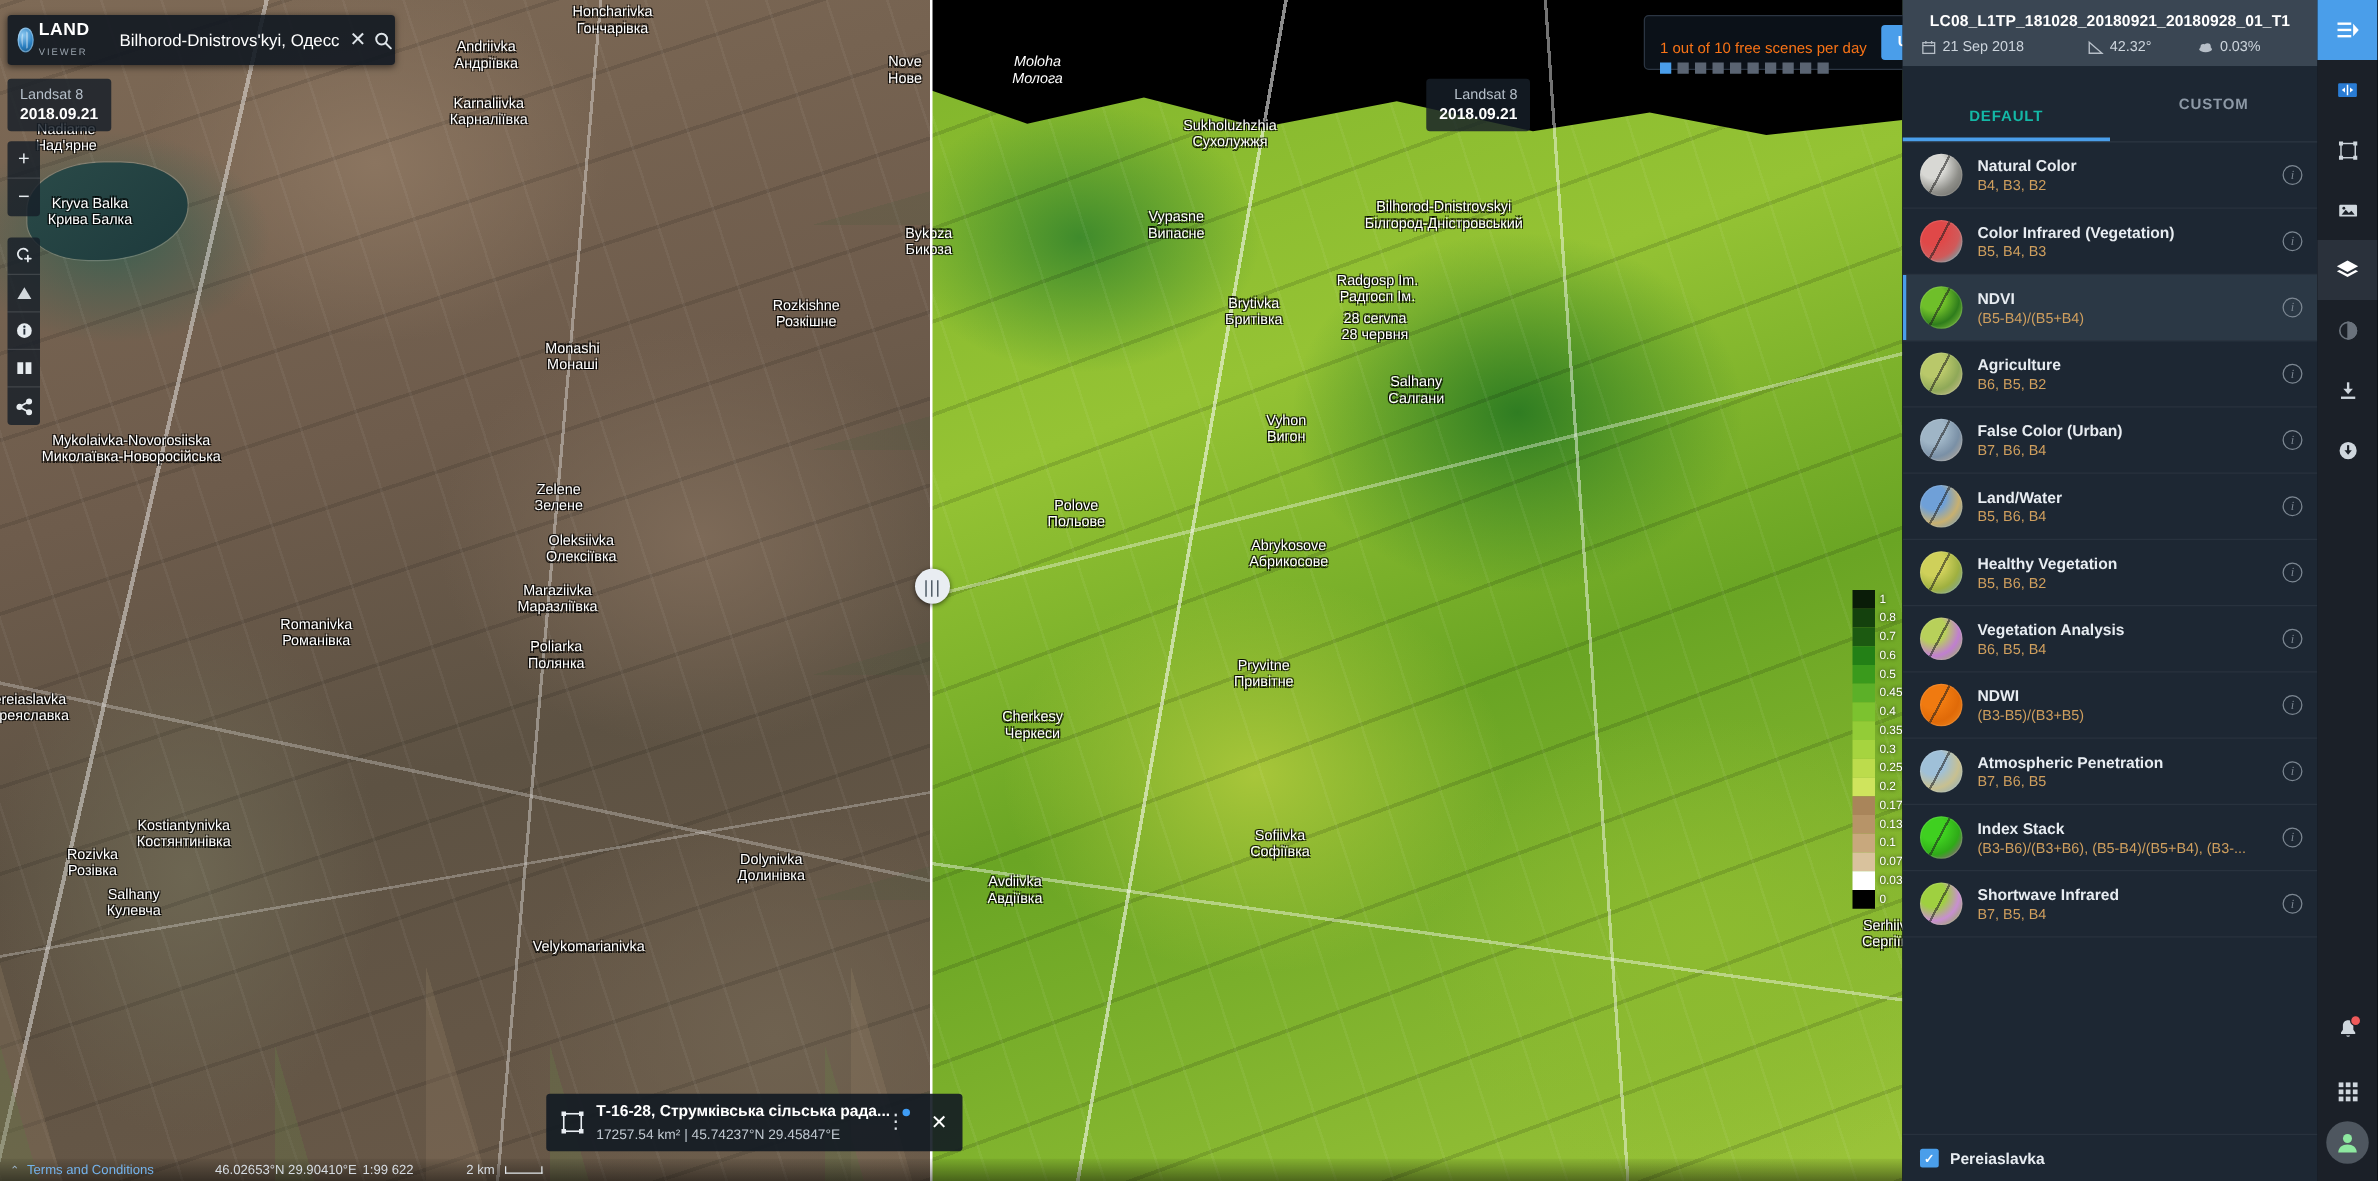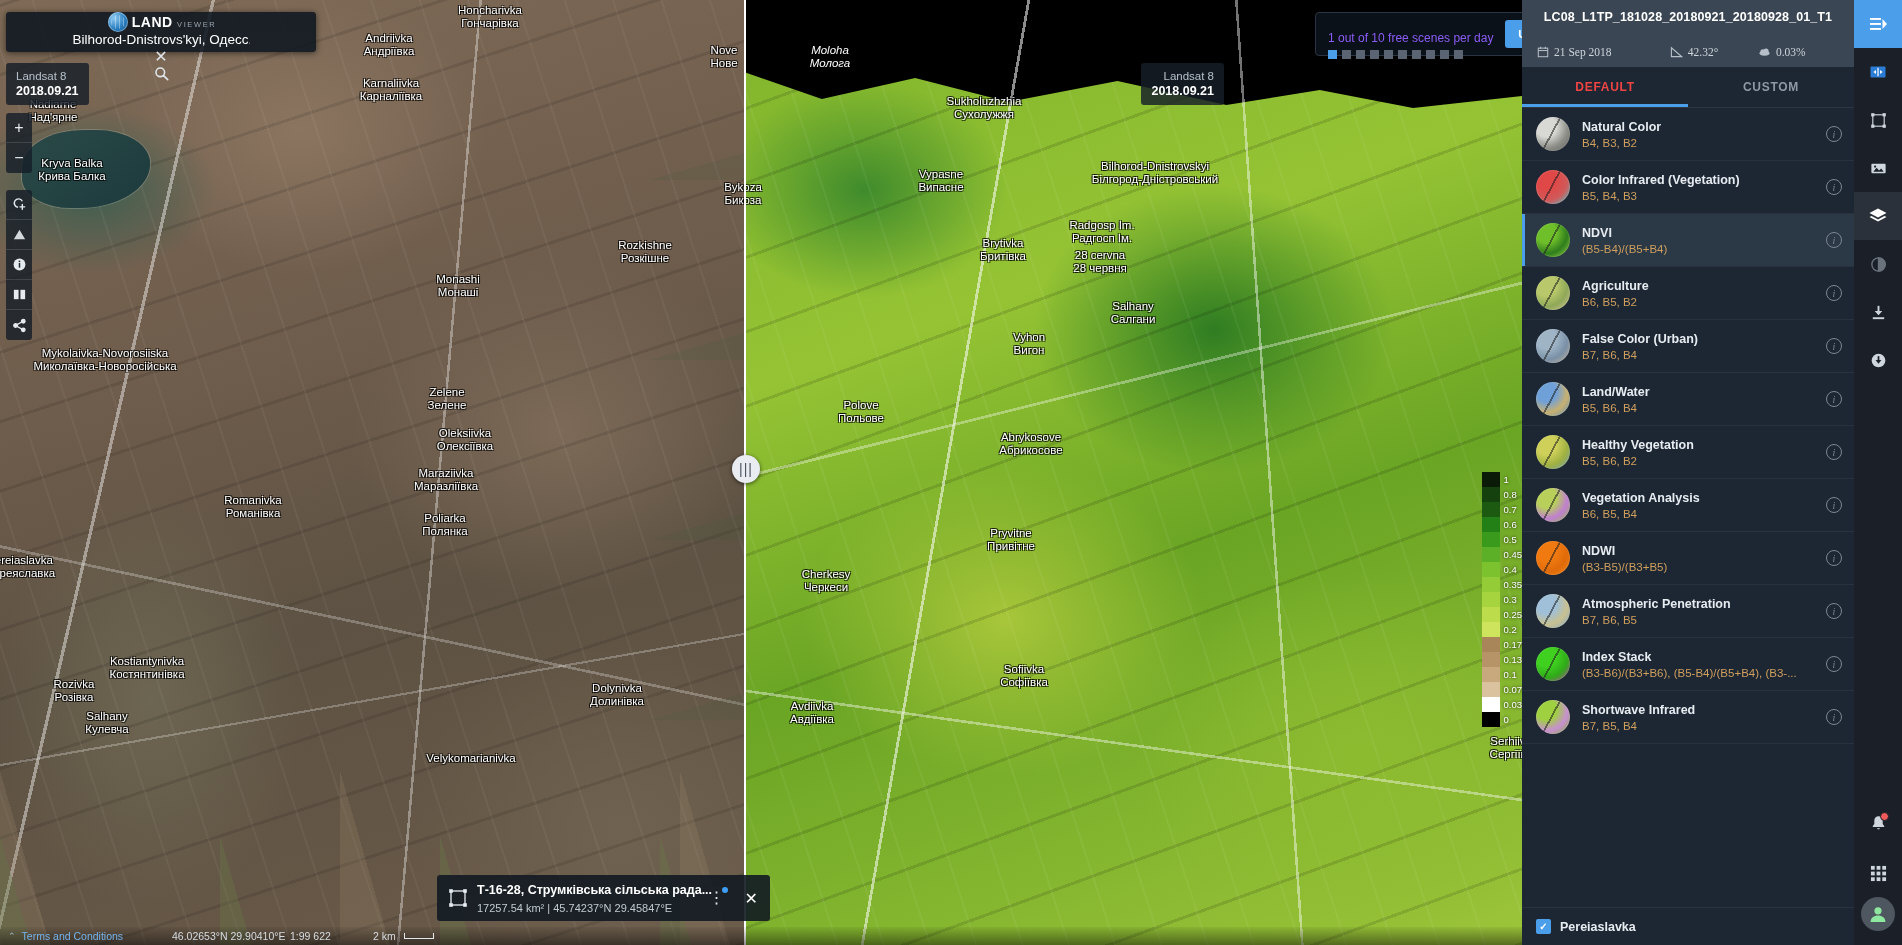--- a/index.html
+++ b/index.html
@@ -92,21 +92,20 @@
     white-space:nowrap; pointer-events:none; z-index:12; transform:translateX(-50%);
   }
   .mlabel .en { display:block; }
   .mlabel .uk { display:block; }
 
   
   #searchbar {
     position:absolute; left:6px; top:12px; width:310px; height:40px; z-index:40;
     background:rgba(14,22,32,.88); border-radius:3px; display:flex; align-items:center;
     box-shadow:0 1px 6px rgba(0,0,0,.55);
-    flex-direction:column;
   }
   #logo { display:flex; align-items:center; padding:0 6px 0 8px; gap:4px; }
   #logo .globe { width:20px; height:20px; border-radius:50%;
     background:radial-gradient(circle at 32% 30%, #8ecaf2, #2a7fc0 55%, #11517f);
     box-shadow:inset 0 0 0 1px rgba(255,255,255,.35); position:relative; }
   #logo .globe::after{content:"";position:absolute;inset:3px;border-radius:50%;
     background:repeating-linear-gradient(90deg, rgba(255,255,255,.35) 0 1.5px, transparent 1.5px 4px);}
   #logo .wm { line-height:1; }
   #logo .wm .l1 { color:#fff; font-size:14px; font-weight:bold; letter-spacing:.5px; }
   #logo .wm .l2 { color:#9aa4ae; font-size:7.5px; letter-spacing:1.6px; }
@@ -128,21 +127,21 @@
   .scene-chip .dt { color:#fff; font-size:12.5px; font-weight:bold; }
   #chip-left { left:6px; top:63px; text-align:left; }
   #chip-right { right:298px; top:63px; }
 
   
   #free-banner {
     position:absolute; right:300px; top:12px; width:287px; height:44px; z-index:36;
     background:rgba(12,18,26,.93); border:1px solid #2b3542; border-radius:4px;
     display:flex; align-items:center; padding:0 8px 0 12px; gap:10px;
   }
-  #free-banner .txt { color:#8b5cf6; font-size:12px;margin-top:21px; }
+  #free-banner .txt { color:#f97316; font-size:12px;margin-top:21px; }
   #free-dots { display:flex; gap:5px; margin-top:5px; }
   #free-dots i { display:block; width:9px; height:9px; background:#5a6472; }
   #free-dots i.on { background:#4a9eea; }
   #upgrade-btn {
     margin-left:auto; background:#4a9eea; color:#fff; border:0; border-radius:3px;
     font-size:11.5px; font-weight:bold; letter-spacing:.6px; padding:8px 13px; cursor:pointer;
     font-family:"Liberation Sans", sans-serif;
   }
 
   
@@ -205,34 +204,34 @@
   #lr-toggle { margin-left:auto; display:flex; }
   #lr-toggle button {
     width:38px; height:26px; border:0; cursor:pointer; font-size:12px; font-weight:bold;
     font-family:"Liberation Sans", sans-serif;
   }
   #lr-toggle button.l { background:#7fbcf2; color:#e8f2fb; border-radius:2px 0 0 2px; }
   #lr-toggle button.r { background:#2c7cc4; color:#fff; border-radius:0 2px 2px 0; }
 
   #scene-meta { background:#3a4653; padding:10px 14px 9px; flex:0 0 auto; }
   #scene-meta .sid { color:#fff; font-size:12.5px; font-weight:bold; text-align:center; letter-spacing:.1px; }
-  #scene-meta .row { display:flex; align-items:center; margin-top:21px; color:#ccd4dc; font-size:11.5px;font-family:Liberation Serif, serif; }
+  #scene-meta .row { display:flex; align-items:center; margin-top:7px; color:#ccd4dc; font-size:11.5px; }
   #scene-meta .row .it { display:flex; align-items:center; gap:5px; }
   #scene-meta .row .it:nth-child(1){ width:44%; }
   #scene-meta .row .it:nth-child(2){ width:29%; }
   #scene-meta .row .it:nth-child(3){ width:27%; }
   #scene-meta .ic { width:13px; height:13px; opacity:.85; display:flex; align-items:center; justify-content:center; }
 
   #tabs { display:flex; background:#1d2733; flex:0 0 auto; border-bottom:1px solid #2c3743; }
   #tabs button {
     flex:1; background:transparent; border:0; border-bottom:3px solid transparent; cursor:pointer;
     color:#8d99a6; font-size:12px; font-weight:bold; letter-spacing:.7px; padding:13px 0 10px;
     font-family:"Liberation Sans", sans-serif;
   }
-  #tabs button.active { color:#ef4444; border-bottom-color:#4a9eea; }
+  #tabs button.active { color:#14b8a6; border-bottom-color:#4a9eea;margin-top:20px; }
 
   #band-list { flex:1; overflow-y:auto; }
   #band-list::-webkit-scrollbar { width:5px; }
   #band-list::-webkit-scrollbar-thumb { background:#4a5562; }
   .band-item {
     display:flex; align-items:center; gap:12px; padding:9px 12px 9px 14px;
     border-bottom:1px solid #28323e; cursor:pointer;
   }
   .band-item.selected { background:#2b3845; box-shadow: inset 3px 0 0 #4a9eea; }
   .band-thumb { width:34px; height:34px; border-radius:50%; flex:0 0 34px; position:relative; overflow:hidden;

